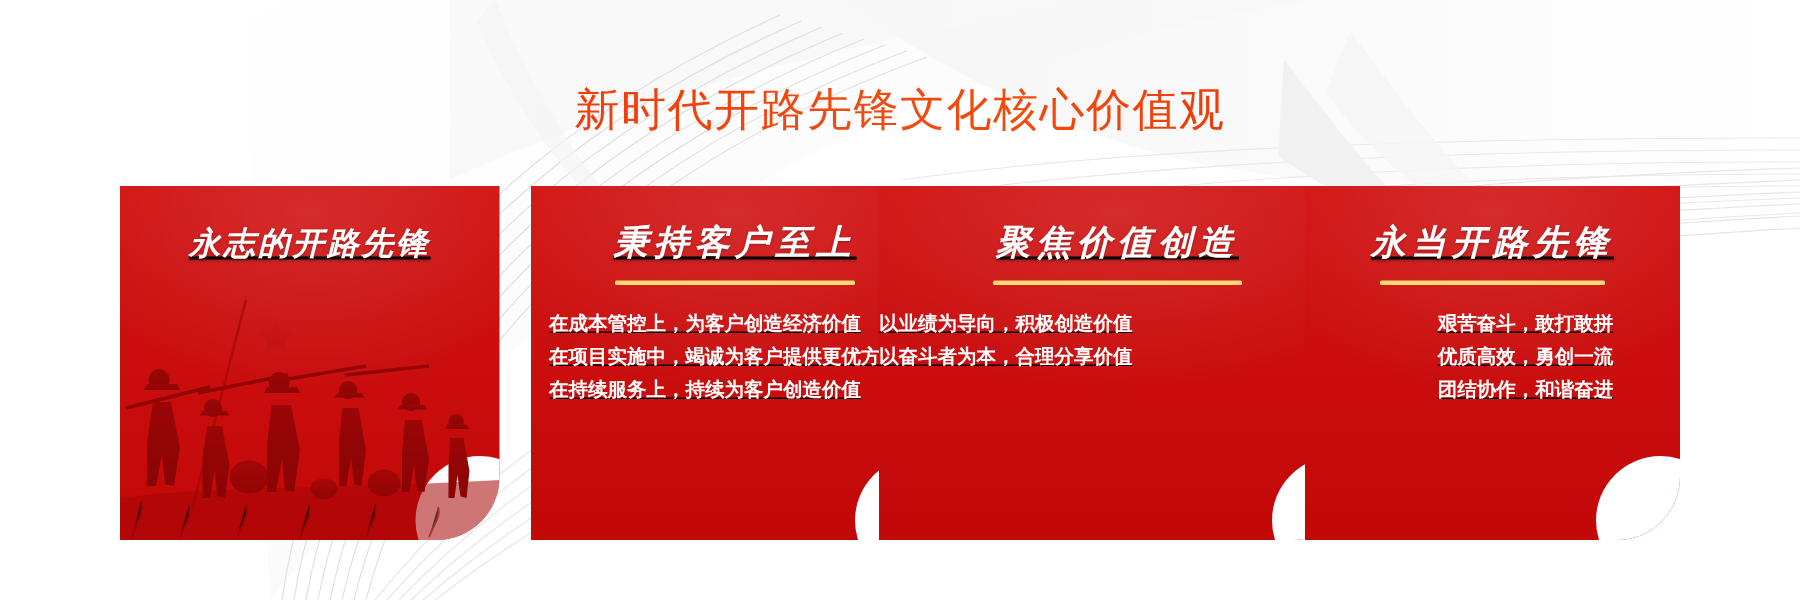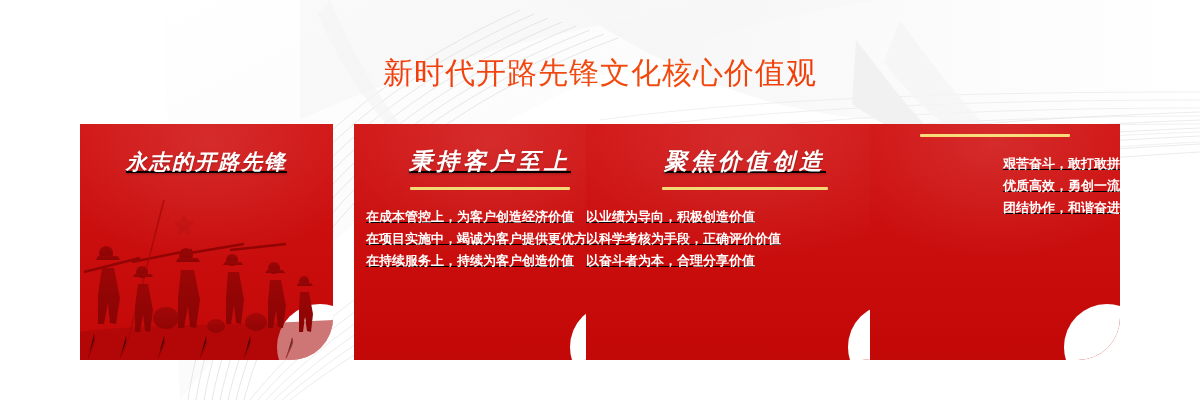--- a/index.html
+++ b/index.html
@@ -105,21 +105,21 @@
     margin-top:16px;
     color:#ffffff;
     font-size:13px;
     font-weight:bold;
     line-height:22px;
     font-family:"DejaVu Sans","Liberation Sans",sans-serif;
     white-space:nowrap;
   }
   .card-2 .card-body { padding-left:12px; text-align:left; }
   .card-3 .card-body { text-align:left; }
-  .card-4 .card-body { padding-left:44px; text-align:right; }
+  .card-4 .card-body { padding-left:44px; text-align:center; }
   .card-body .line { display:block; }
 
   
   #card1-art {
     position:absolute; left:0; bottom:0; width:253px; height:160px;
     z-index:1; pointer-events:none;
   }
 </style>
 </head>
 <body>
@@ -266,28 +266,28 @@
     </div>
     <div class="notch"></div>
   </div>
 
   <div class="card card-3">
     <div class="gloss"></div>
     <div class="card-head">聚焦价值创造</div>
     <div class="underline"></div>
     <div class="card-body">
       <span class="line">以业绩为导向，积极创造价值</span>
-      <span class="line">以科学考核为手段，正确评价价值</span>
       <span class="line">以奋斗者为本，合理分享价值</span>
     </div>
     <div class="notch"></div>
   </div>
 
   <div class="card card-4">
     <div class="gloss"></div>
+    <div class="card-head">永当开路先锋</div>
     <div class="underline"></div>
     <div class="card-body">
       <span class="line">艰苦奋斗，敢打敢拼</span>
       <span class="line">优质高效，勇创一流</span>
       <span class="line">团结协作，和谐奋进</span>
     </div>
     <div class="notch"></div>
   </div>
 
 </div>

